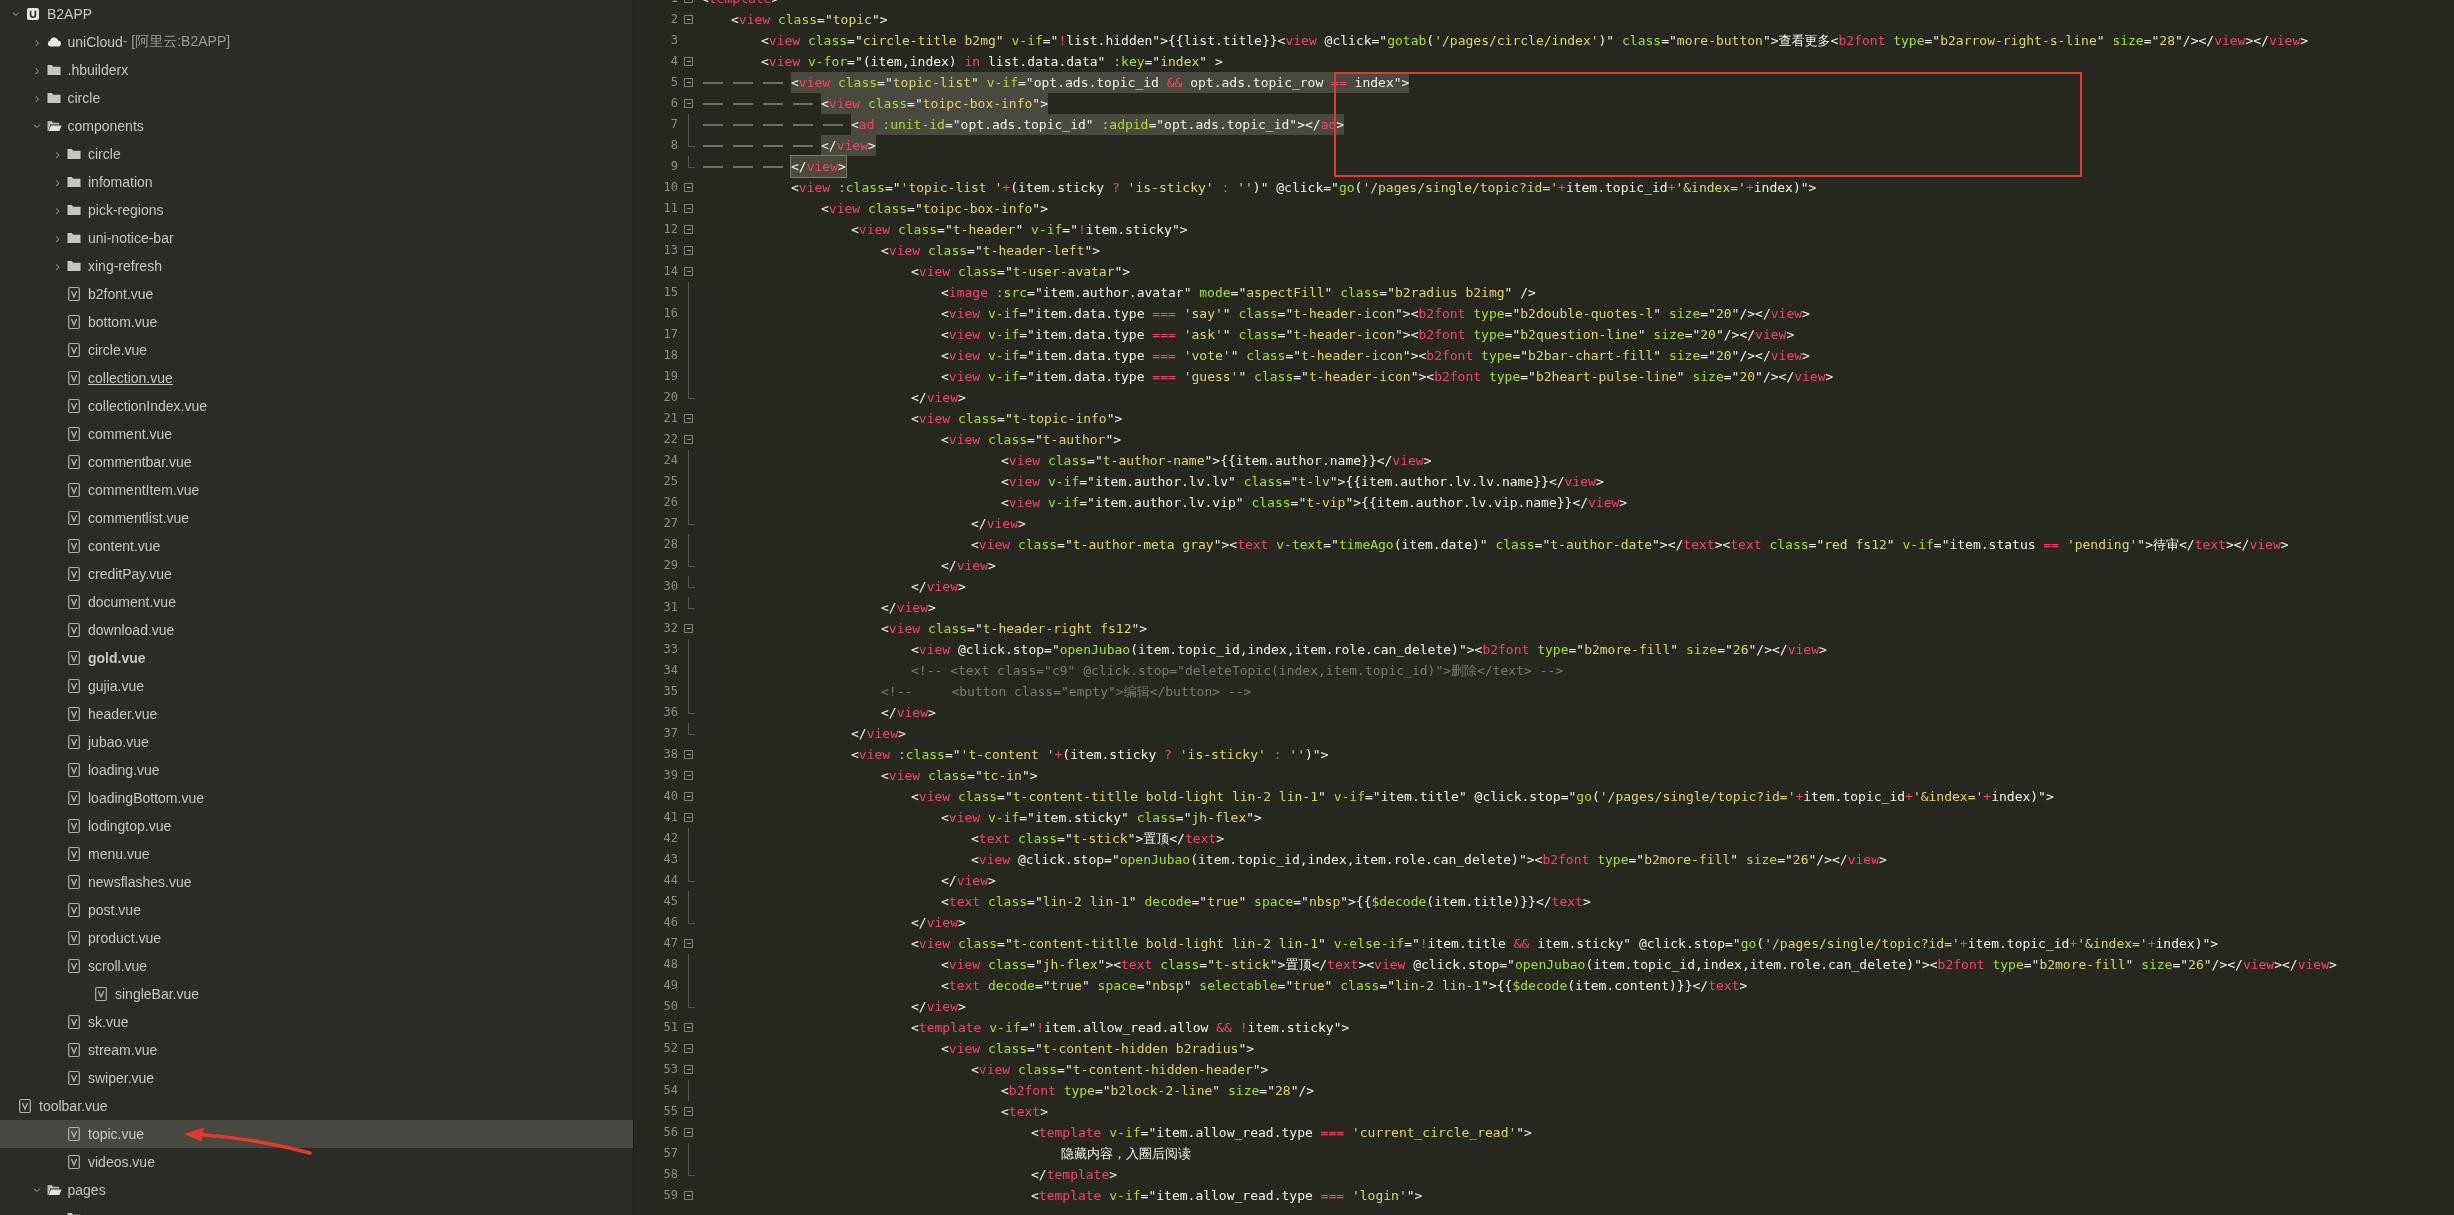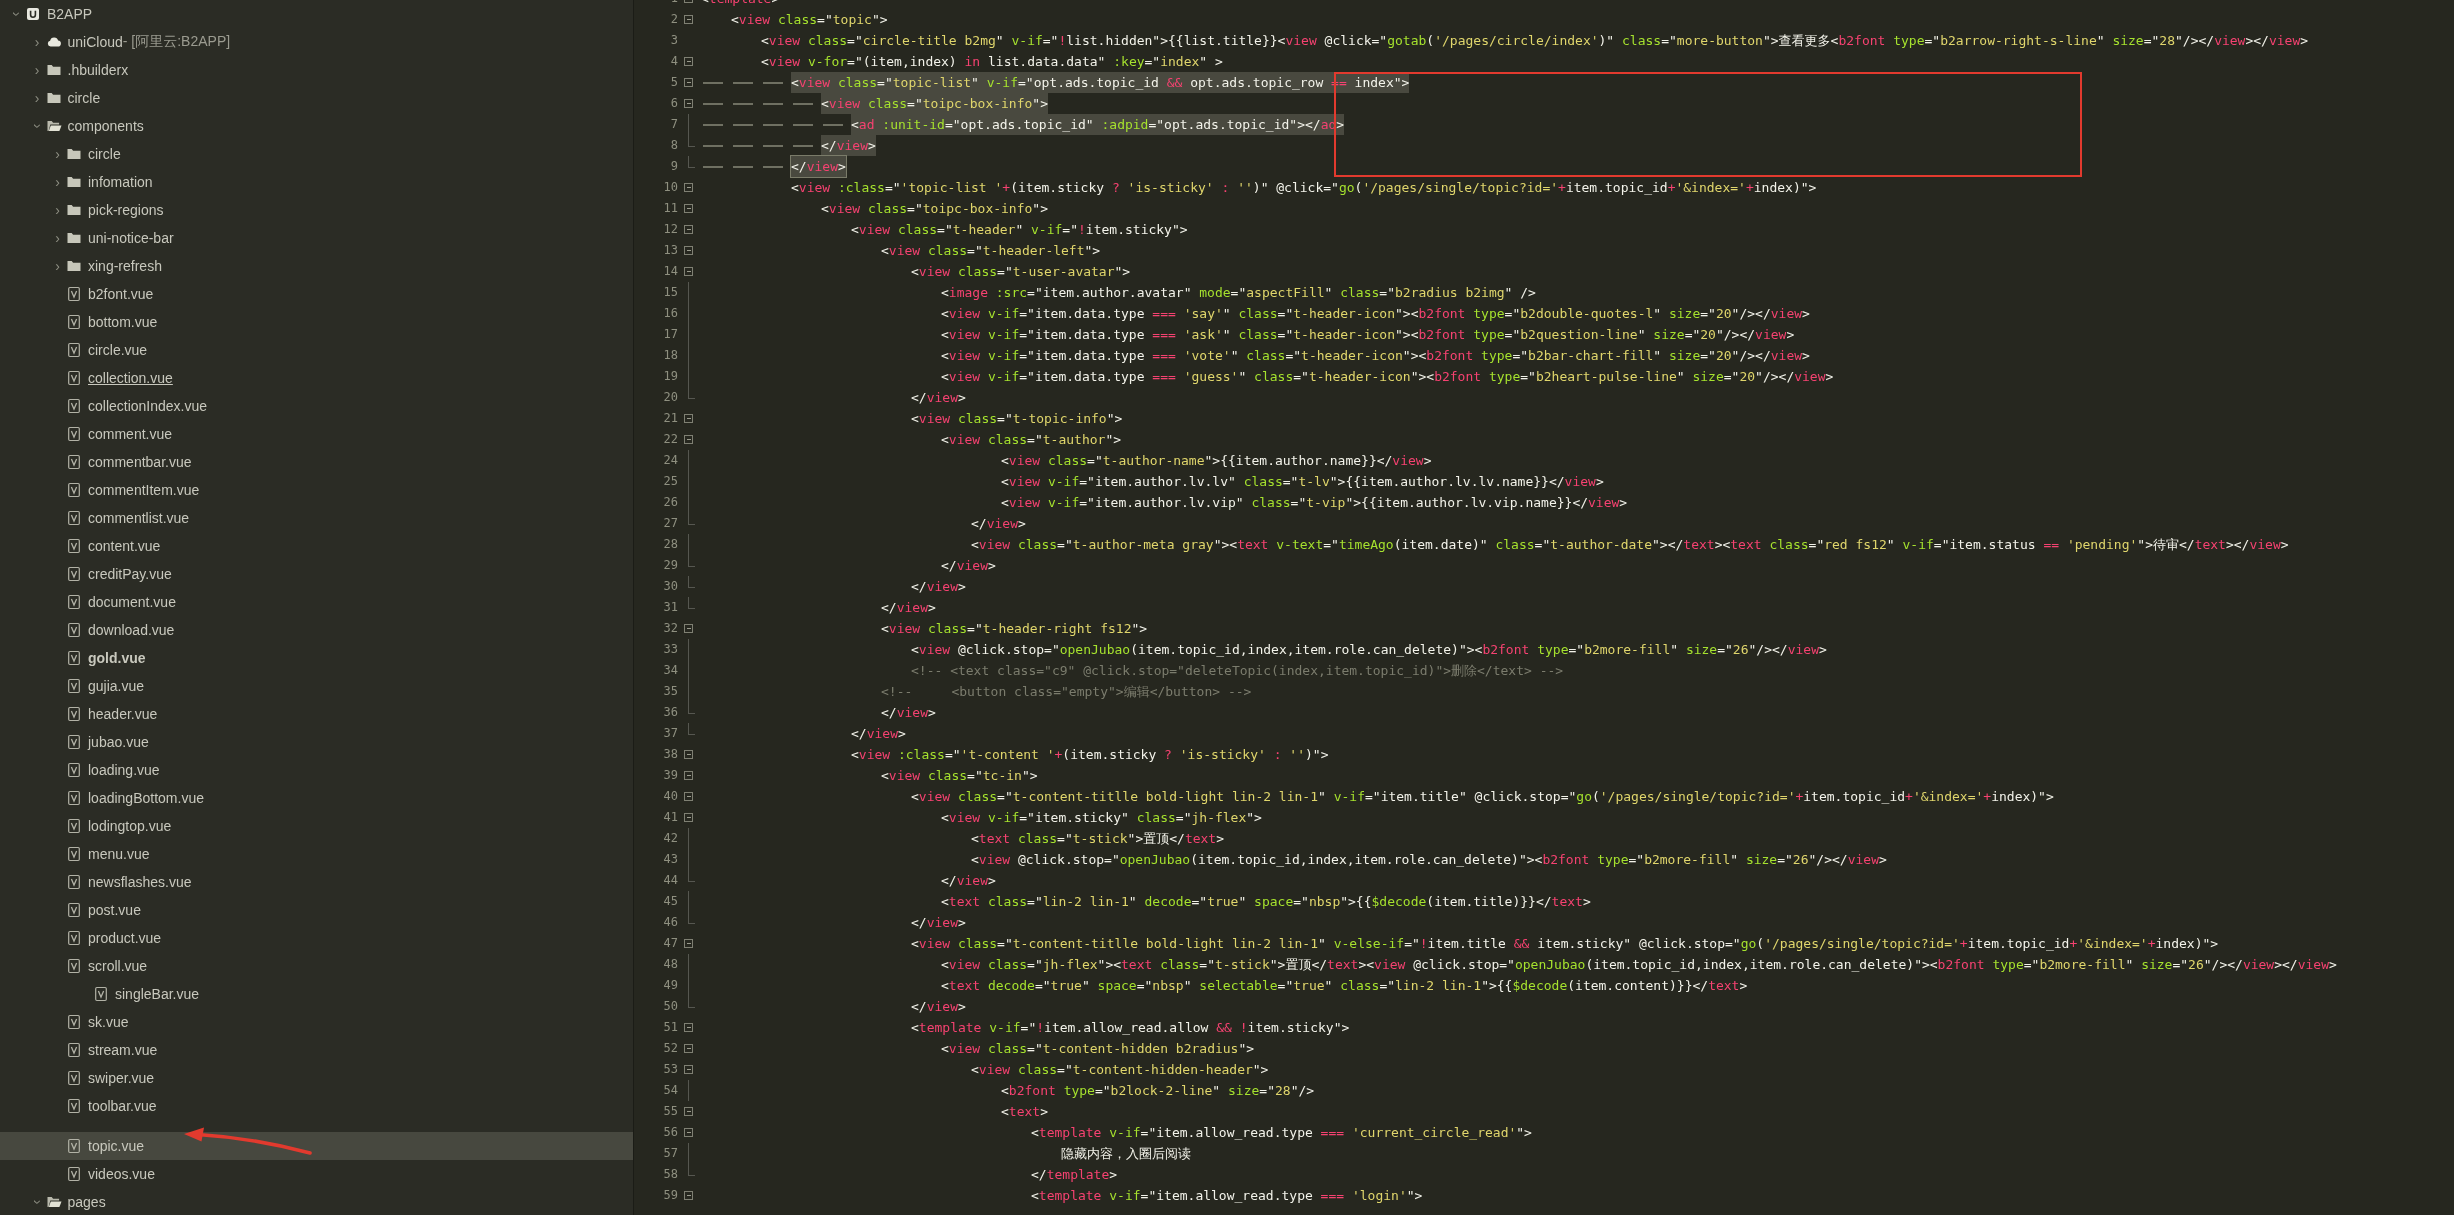--- a/index.html
+++ b/index.html
@@ -425,31 +425,31 @@
       <div class="srow" style="padding-left: 49px;">
         <span class="chev"></span>
         <span class="tico">
           <svg width="16" height="16" viewBox="0 0 16 16">
             <rect x="2.7" y="1.5" width="10.6" height="13" rx="1.2" fill="none" stroke="#b2b2a6" stroke-width="1.2"></rect>
             <path d="M5.4 5l2.6 6 2.6-6" fill="none" stroke="#b2b2a6" stroke-width="1.3"></path>
           </svg>
         </span>
         <span class="lbl">swiper.vue</span>
       </div>
-      <div class="srow" style="padding-left: 49px; text-align: right;">
+      <div class="srow" style=" text-align: right;">
         <span class="chev"></span>
         <span class="tico">
           <svg width="16" height="16" viewBox="0 0 16 16">
             <rect x="2.7" y="1.5" width="10.6" height="13" rx="1.2" fill="none" stroke="#b2b2a6" stroke-width="1.2"></rect>
             <path d="M5.4 5l2.6 6 2.6-6" fill="none" stroke="#b2b2a6" stroke-width="1.3"></path>
           </svg>
         </span>
         <span class="lbl">toolbar.vue</span>
       </div>
-      <div class="srow selected" style="padding-left: 49px; margin-top: 12px;">
+      <div class="srow selected" style="padding-left: 49px;">
         <span class="chev"></span>
         <span class="tico">
           <svg width="16" height="16" viewBox="0 0 16 16">
             <rect x="2.7" y="1.5" width="10.6" height="13" rx="1.2" fill="none" stroke="#b2b2a6" stroke-width="1.2"></rect>
             <path d="M5.4 5l2.6 6 2.6-6" fill="none" stroke="#b2b2a6" stroke-width="1.3"></path>
           </svg>
         </span>
         <span class="lbl">topic.vue</span>
       </div>
       <div class="srow" style="padding-left: 49px;">

